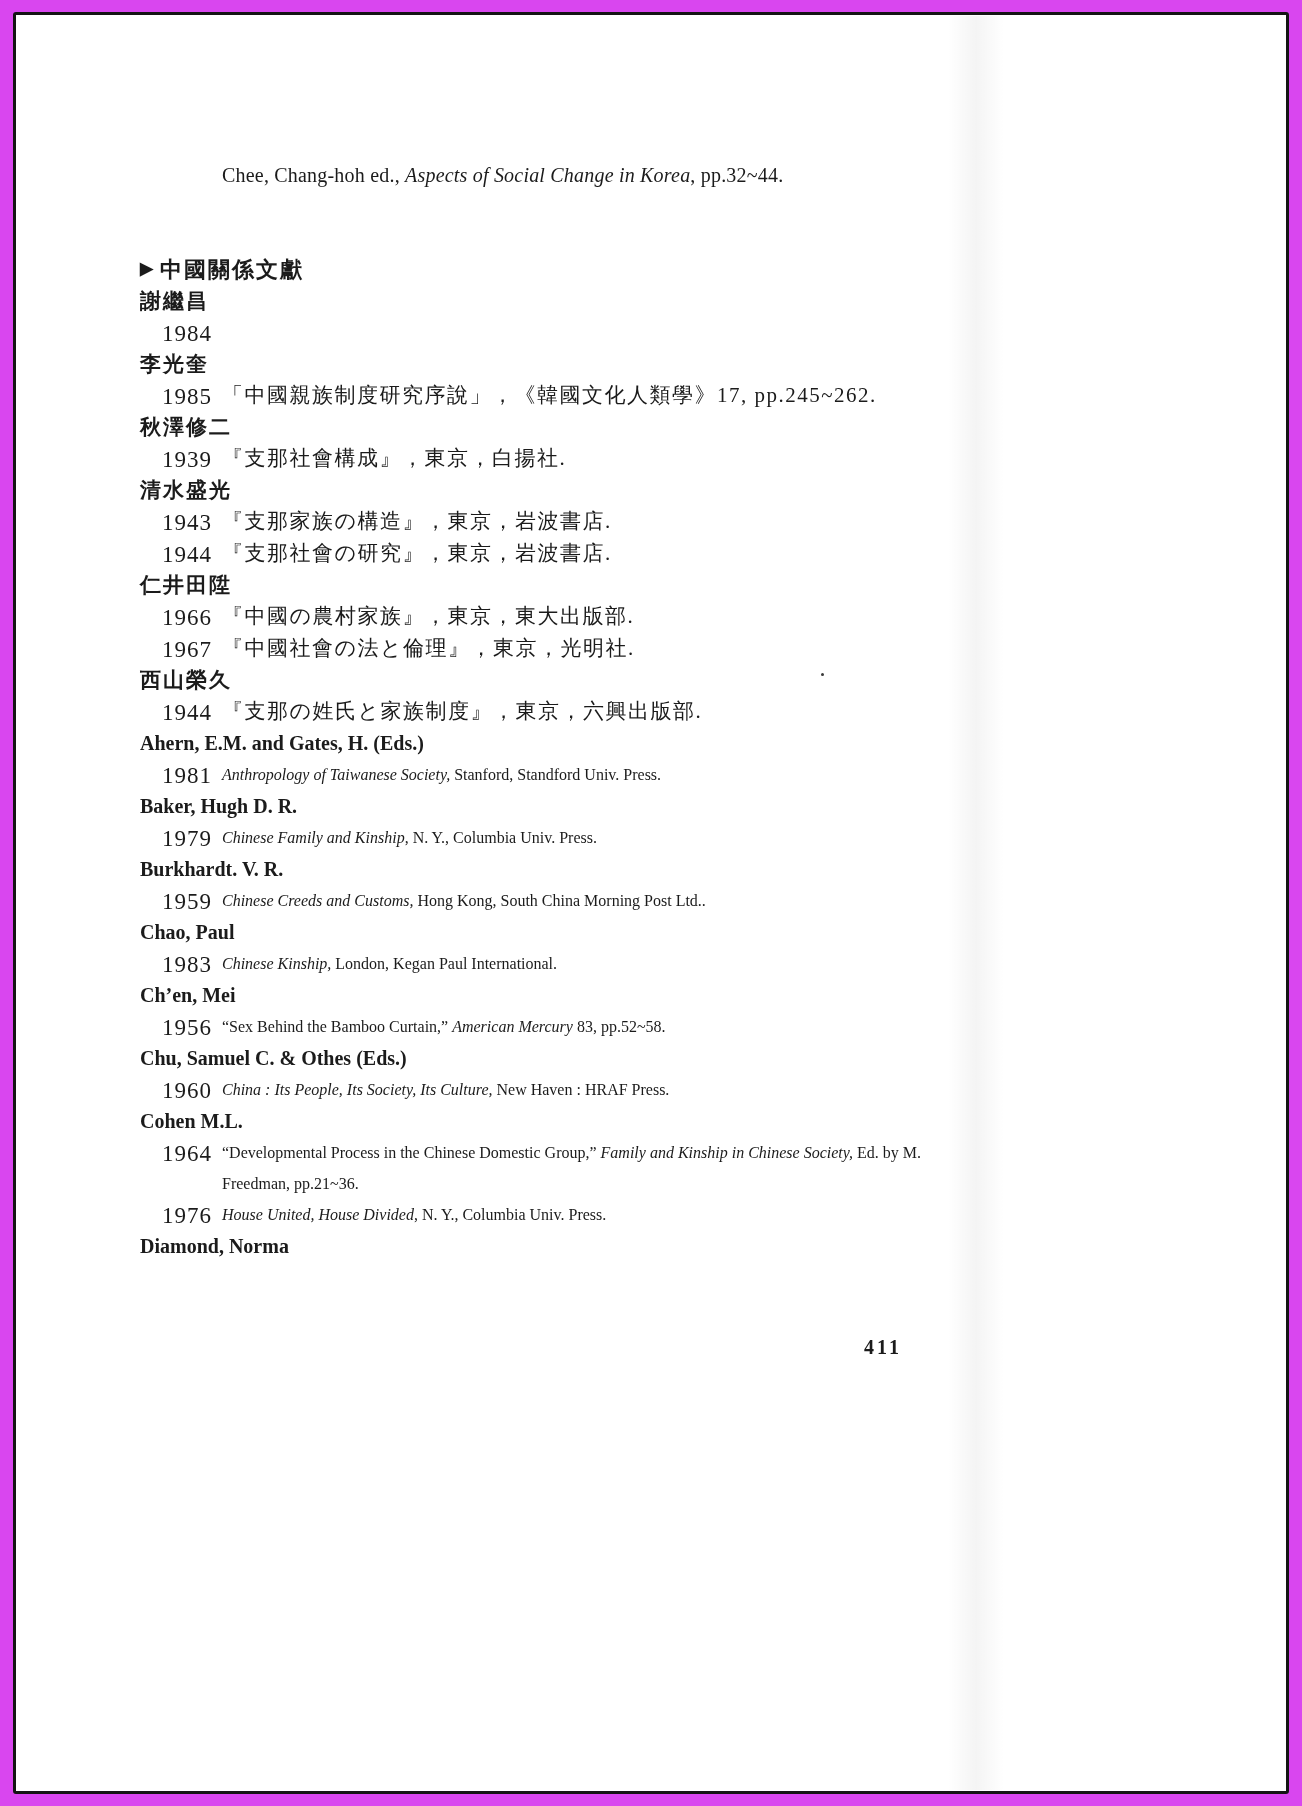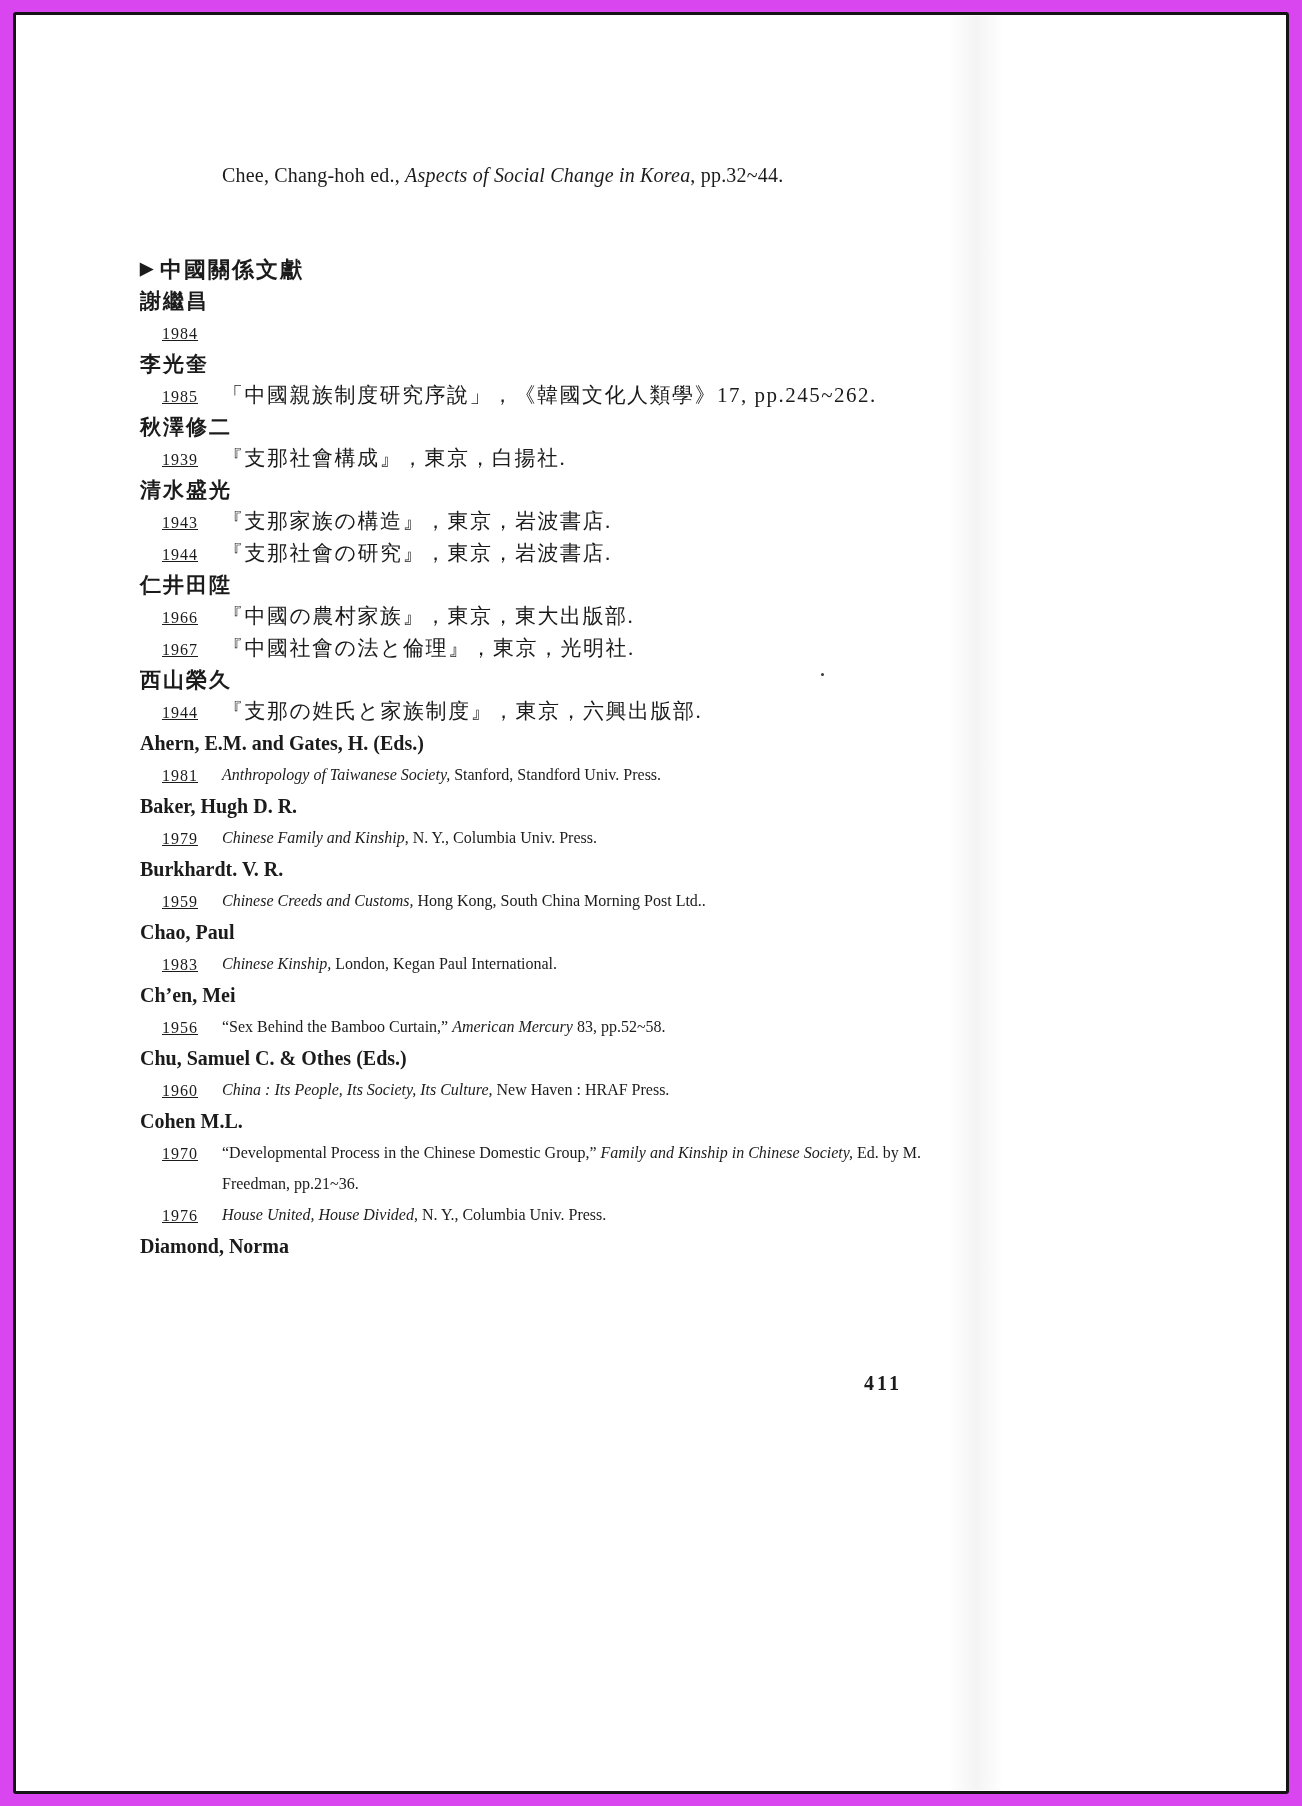--- a/index.html
+++ b/index.html
@@ -68,41 +68,40 @@
     letter-spacing: 2px;
   }
   .entry-row {
     display: flex;
     line-height: 31px;
   }
   .entry-row .year {
     flex: 0 0 auto;
     width: 60px;
     margin-left: 22px;
-    font-size: 16px;
+    font-size: 23px;
     padding-top: 1px;
     letter-spacing: 1px;
     font-variant-numeric: oldstyle-nums;
-    text-decoration: underline;
   }
   .entry-row .body {
     flex: 0 1 auto;
     max-width: 708px;
     font-size: 16px;
   }
   .entry-row .body.cjk {
     font-size: 21px;
     letter-spacing: 1.5px;
   }
   .seg.italic { font-style: italic; }
   .seg.normal { font-style: normal; }
   .page-number {
     position: absolute;
     left: 864px;
-    top: 1372px;
+    top: 1336px;
     font-size: 20px;
     font-weight: 600;
     letter-spacing: 3px;
     font-variant-numeric: oldstyle-nums;
     text-align: center;
   }
   .artifact-dot {
     position: absolute;
     left: 821px;
     top: 673px;
@@ -191,21 +190,21 @@
           <span class="year">1956</span>
           <span class="body"><span class="seg normal">“Sex Behind the Bamboo Curtain,” </span><span class="seg italic">American Mercury</span><span class="seg normal"> 83, pp.52~58.</span></span>
         </div>
         <div class="author-row en">Chu, Samuel C. &amp; Othes (Eds.)</div>
         <div class="entry-row">
           <span class="year">1960</span>
           <span class="body"><span class="seg italic">China : Its People, Its Society, Its Culture,</span><span class="seg normal"> New Haven : HRAF Press.</span></span>
         </div>
         <div class="author-row en">Cohen M.L.</div>
         <div class="entry-row">
-          <span class="year">1970</span>
+          <span class="year">1964</span>
           <span class="body"><span class="seg normal">“Developmental Process in the Chinese Domestic Group,” </span><span class="seg italic">Family and Kinship in Chinese Society,</span><span class="seg normal"> Ed. by M. Freedman, pp.21~36.</span></span>
         </div>
         <div class="entry-row">
           <span class="year">1976</span>
           <span class="body"><span class="seg italic">House United, House Divided</span><span class="seg normal">, N. Y., Columbia Univ. Press.</span></span>
         </div>
         <div class="author-row en">Diamond, Norma</div>
       </div>
 
   </div>

